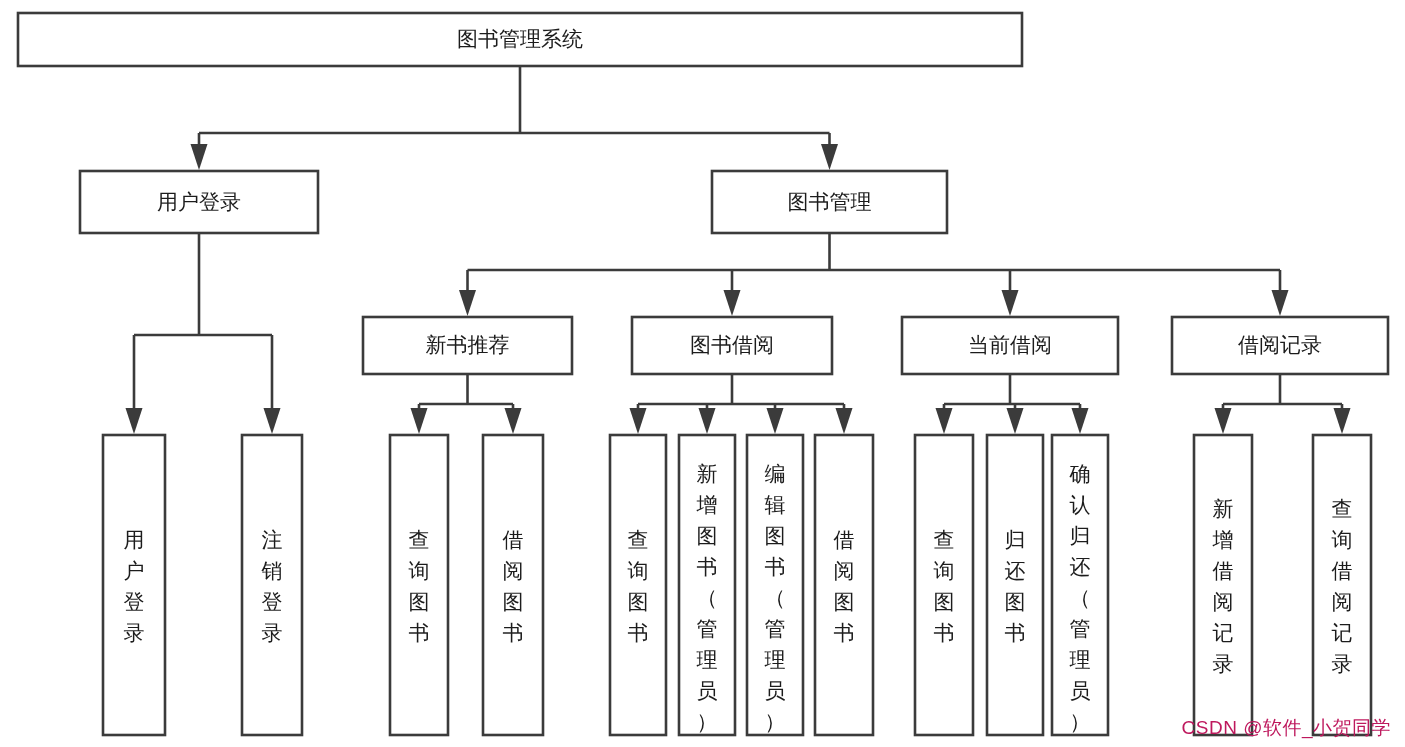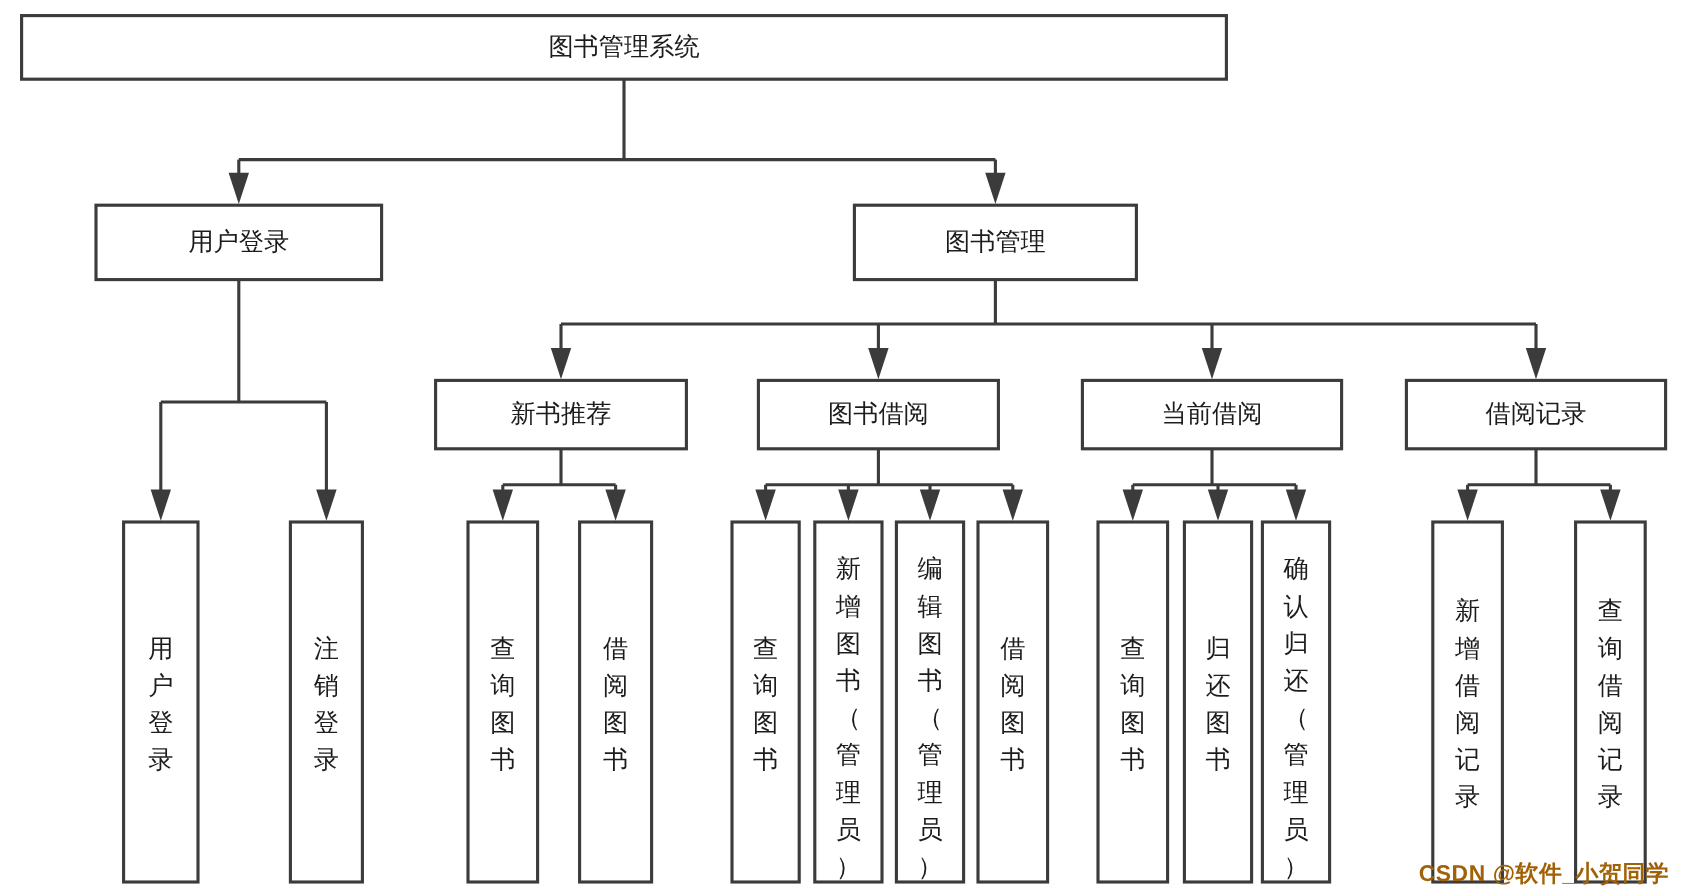--- a/index.html
+++ b/index.html
@@ -51,25 +51,24 @@
     font-size: 21px;
     fill: #1c1c1c;
     text-anchor: middle;
   }
   .watermark-text {
     position: absolute;
     right: 14px;
     bottom: 6px;
     font-family: "Liberation Sans", "DejaVu Sans", sans-serif;
     font-size: 19px;
-    color: #a16207;
+    color: #be185d;
     letter-spacing: 0.5px;
     white-space: nowrap;
     pointer-events: none;
-    font-weight: bold;
   }
 </style>
 </head>
 <body>
 
 <div id="canvas">
   <svg id="diagram-svg" viewBox="0 0 1405 747">
     <g id="edge-layer">
         <line x1="520" y1="66" x2="520" y2="133" class="connector"></line>
         <line x1="199" y1="133" x2="829.5" y2="133" class="connector"></line>

